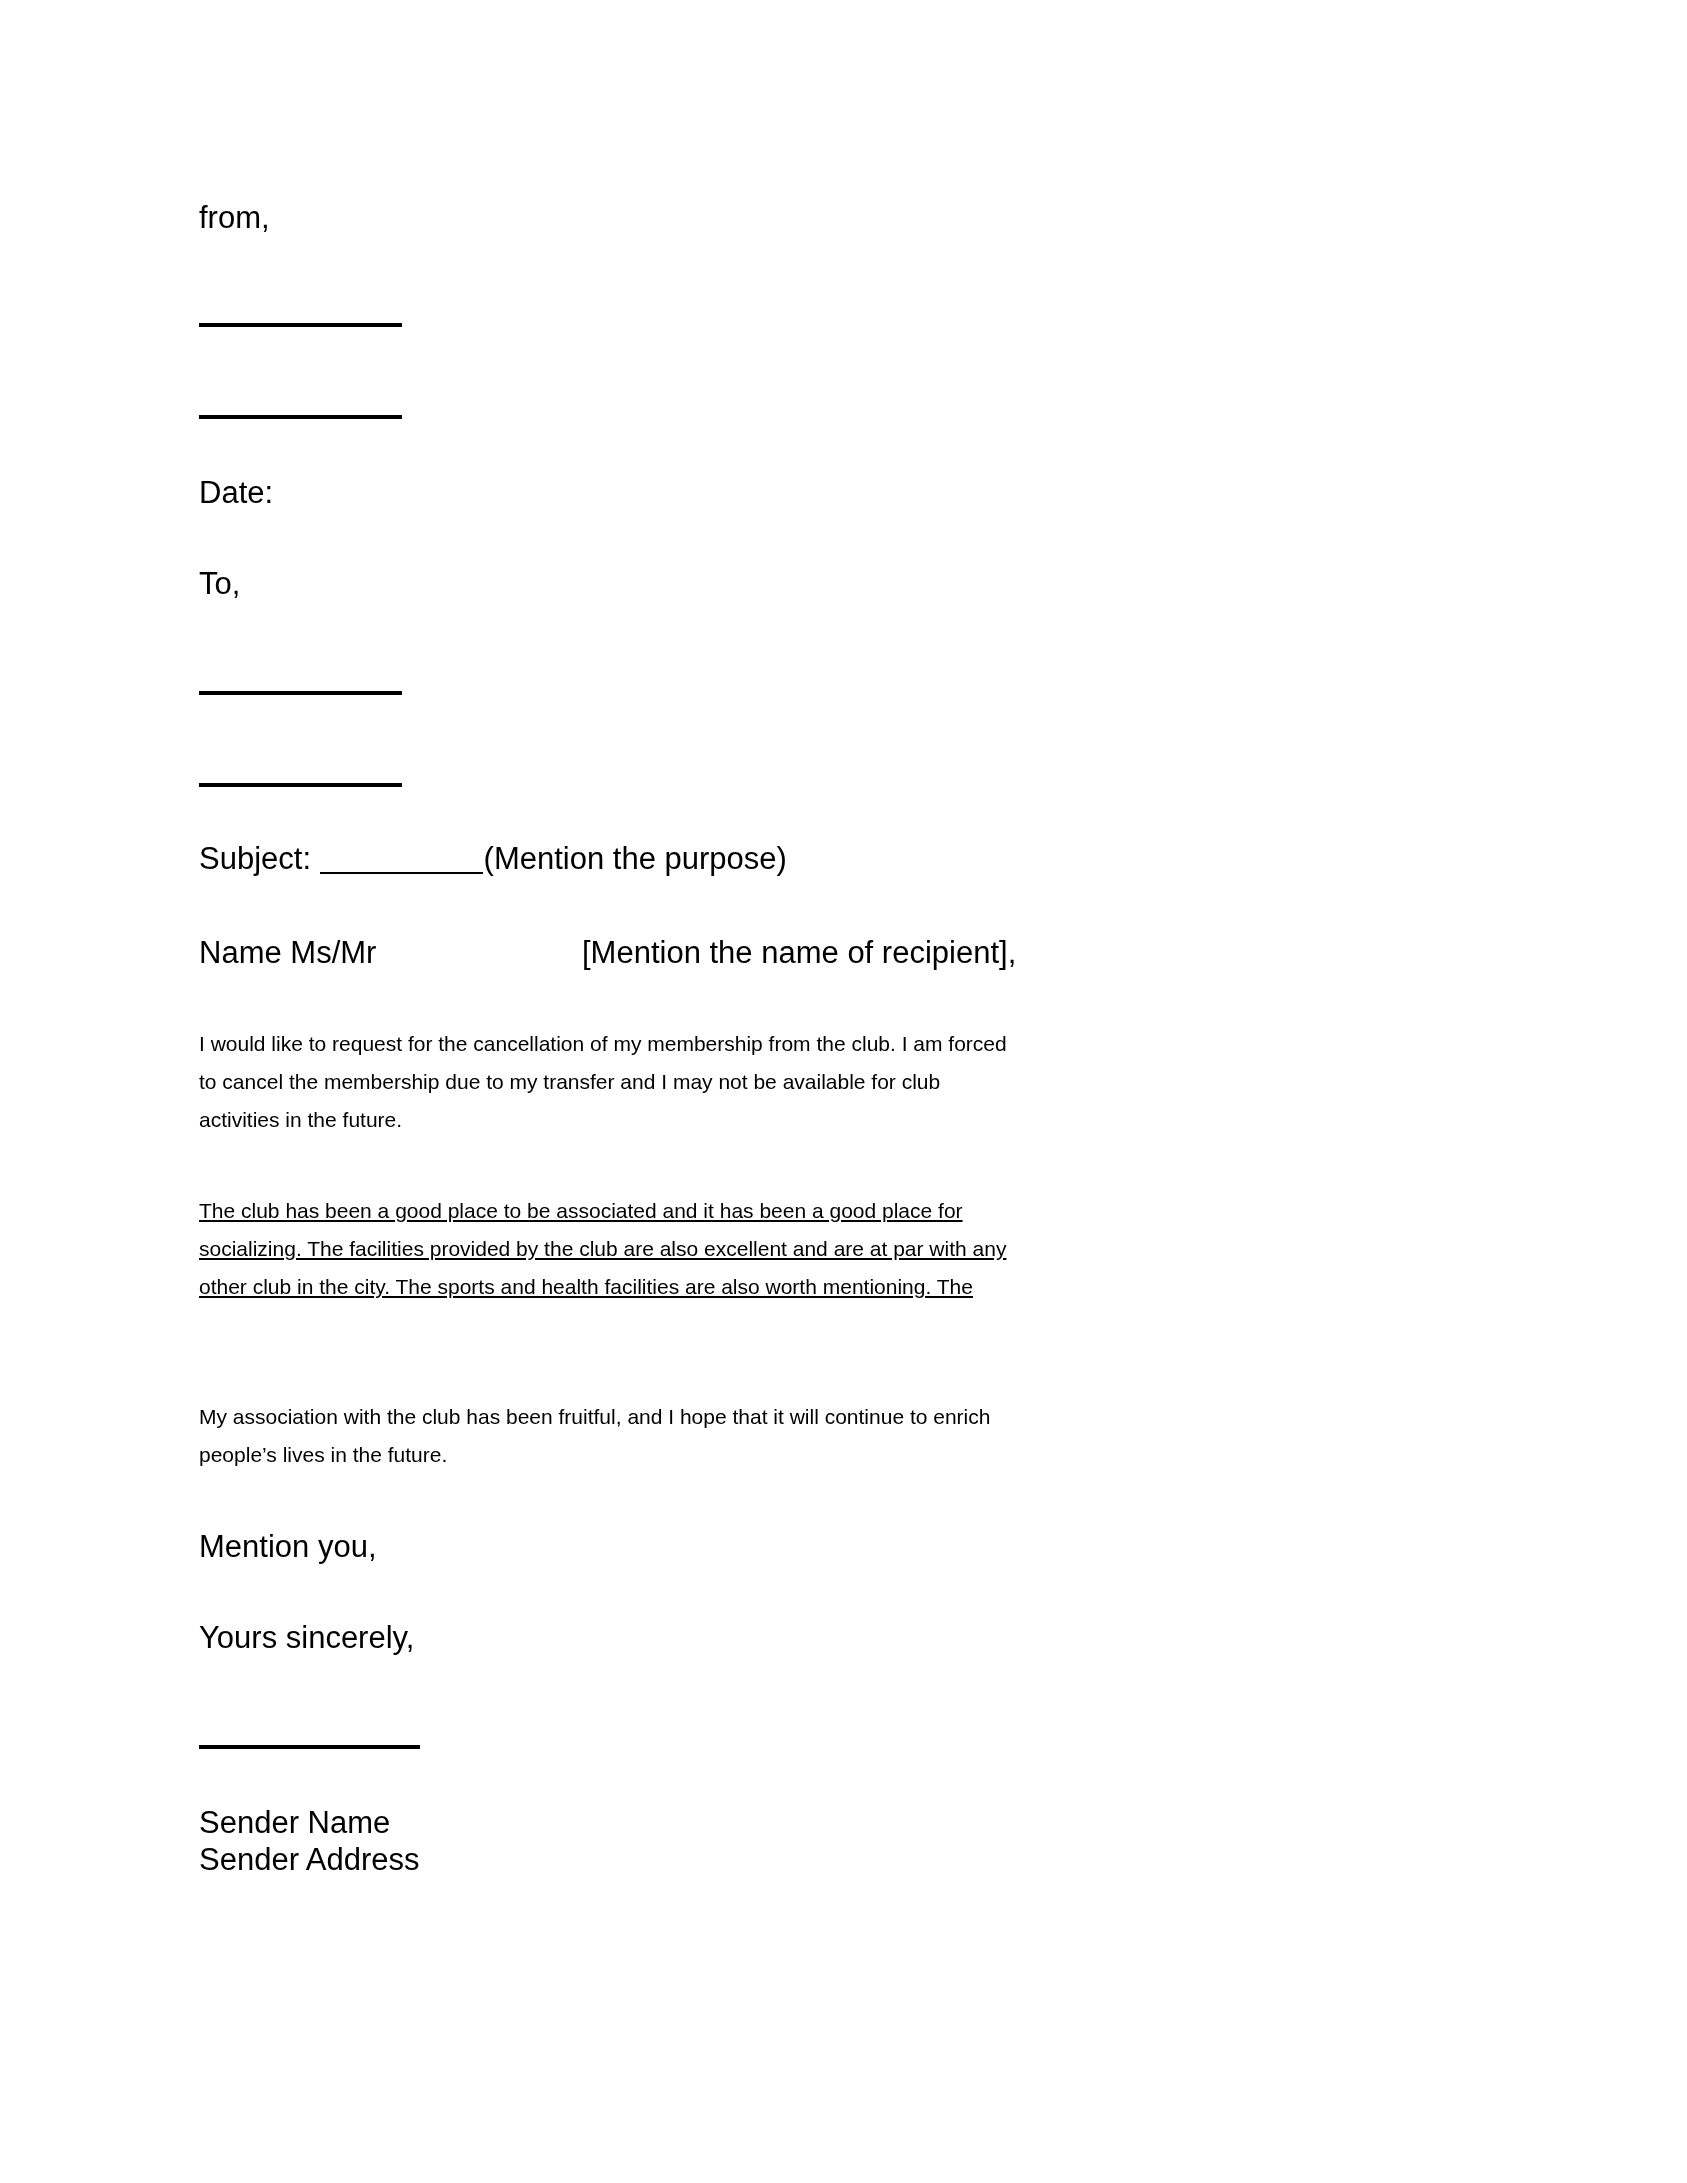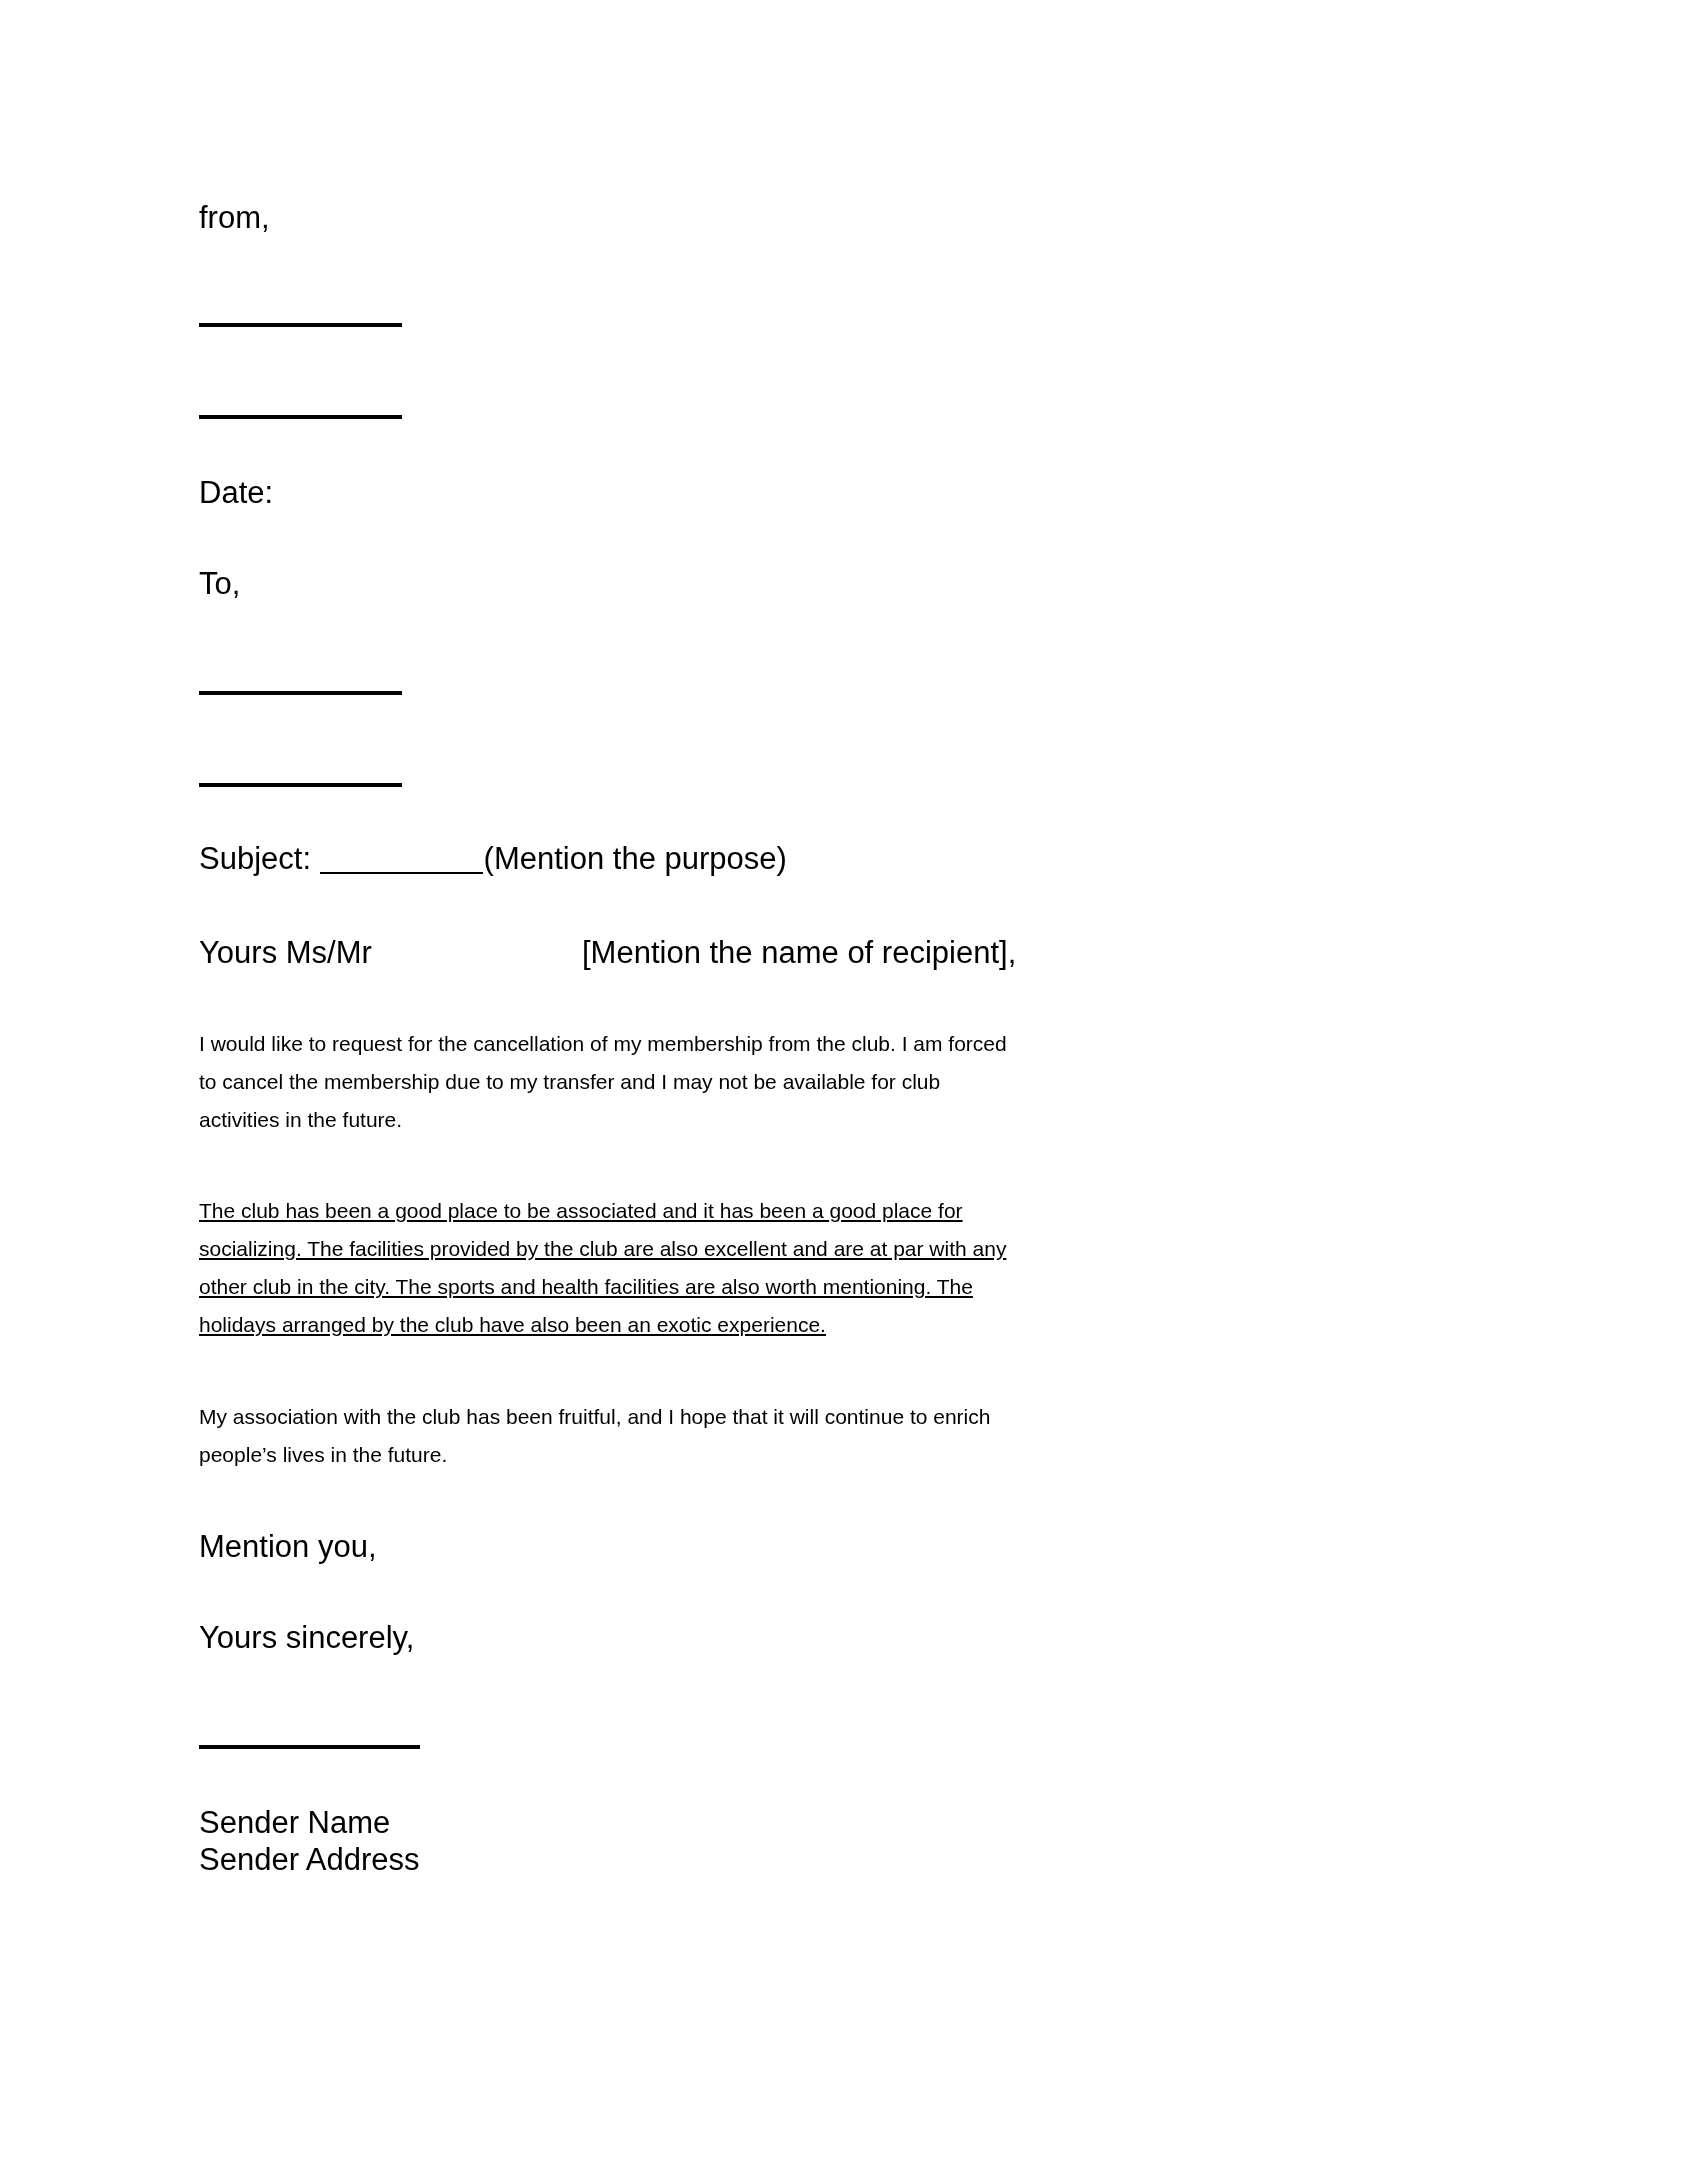--- a/index.html
+++ b/index.html
@@ -21,34 +21,33 @@
   <div class="blank" style="top:415px; width:203px;"></div>
 
   <div class="t" style="top:474px;">Date:</div>
 
   <div class="t" style="top:565px;">To,</div>
   <div class="blank" style="top:691px; width:203px;"></div>
   <div class="blank" style="top:783px; width:203px;"></div>
 
   <div class="t" style="top:840px;"><span>Subject:</span><span class="inline-blank"></span><span>(Mention the purpose)</span></div>
 
-  <div class="t" style="top:934px;">Yours Ms/Mr</div>
+  <div class="t" style="top:934px;">Name Ms/Mr</div>
   <div class="t" style="top:934px; left:582px;">[Mention the name of recipient],</div>
 
   <div class="para" style="top:1025px;">
     <span>I would like to request for the cancellation of my membership from the club. I am forced</span>
     <span>to cancel the membership due to my transfer and I may not be available for club</span>
     <span>activities in the future.</span>
   </div>
 
   <div class="para" style="top:1192px;text-decoration:underline;">
     <span>The club has been a good place to be associated and it has been a good place for</span>
     <span>socializing. The facilities provided by the club are also excellent and are at par with any</span>
     <span>other club in the city. The sports and health facilities are also worth mentioning. The</span>
-    <span>holidays arranged by the club have also been an exotic experience.</span>
   </div>
 
   <div class="para" style="top:1398px;">
     <span>My association with the club has been fruitful, and I hope that it will continue to enrich</span>
     <span>people’s lives in the future.</span>
   </div>
 
   <div class="t" style="top:1528px;">Mention you,</div>
   <div class="t" style="top:1619px;">Yours sincerely,</div>
 

